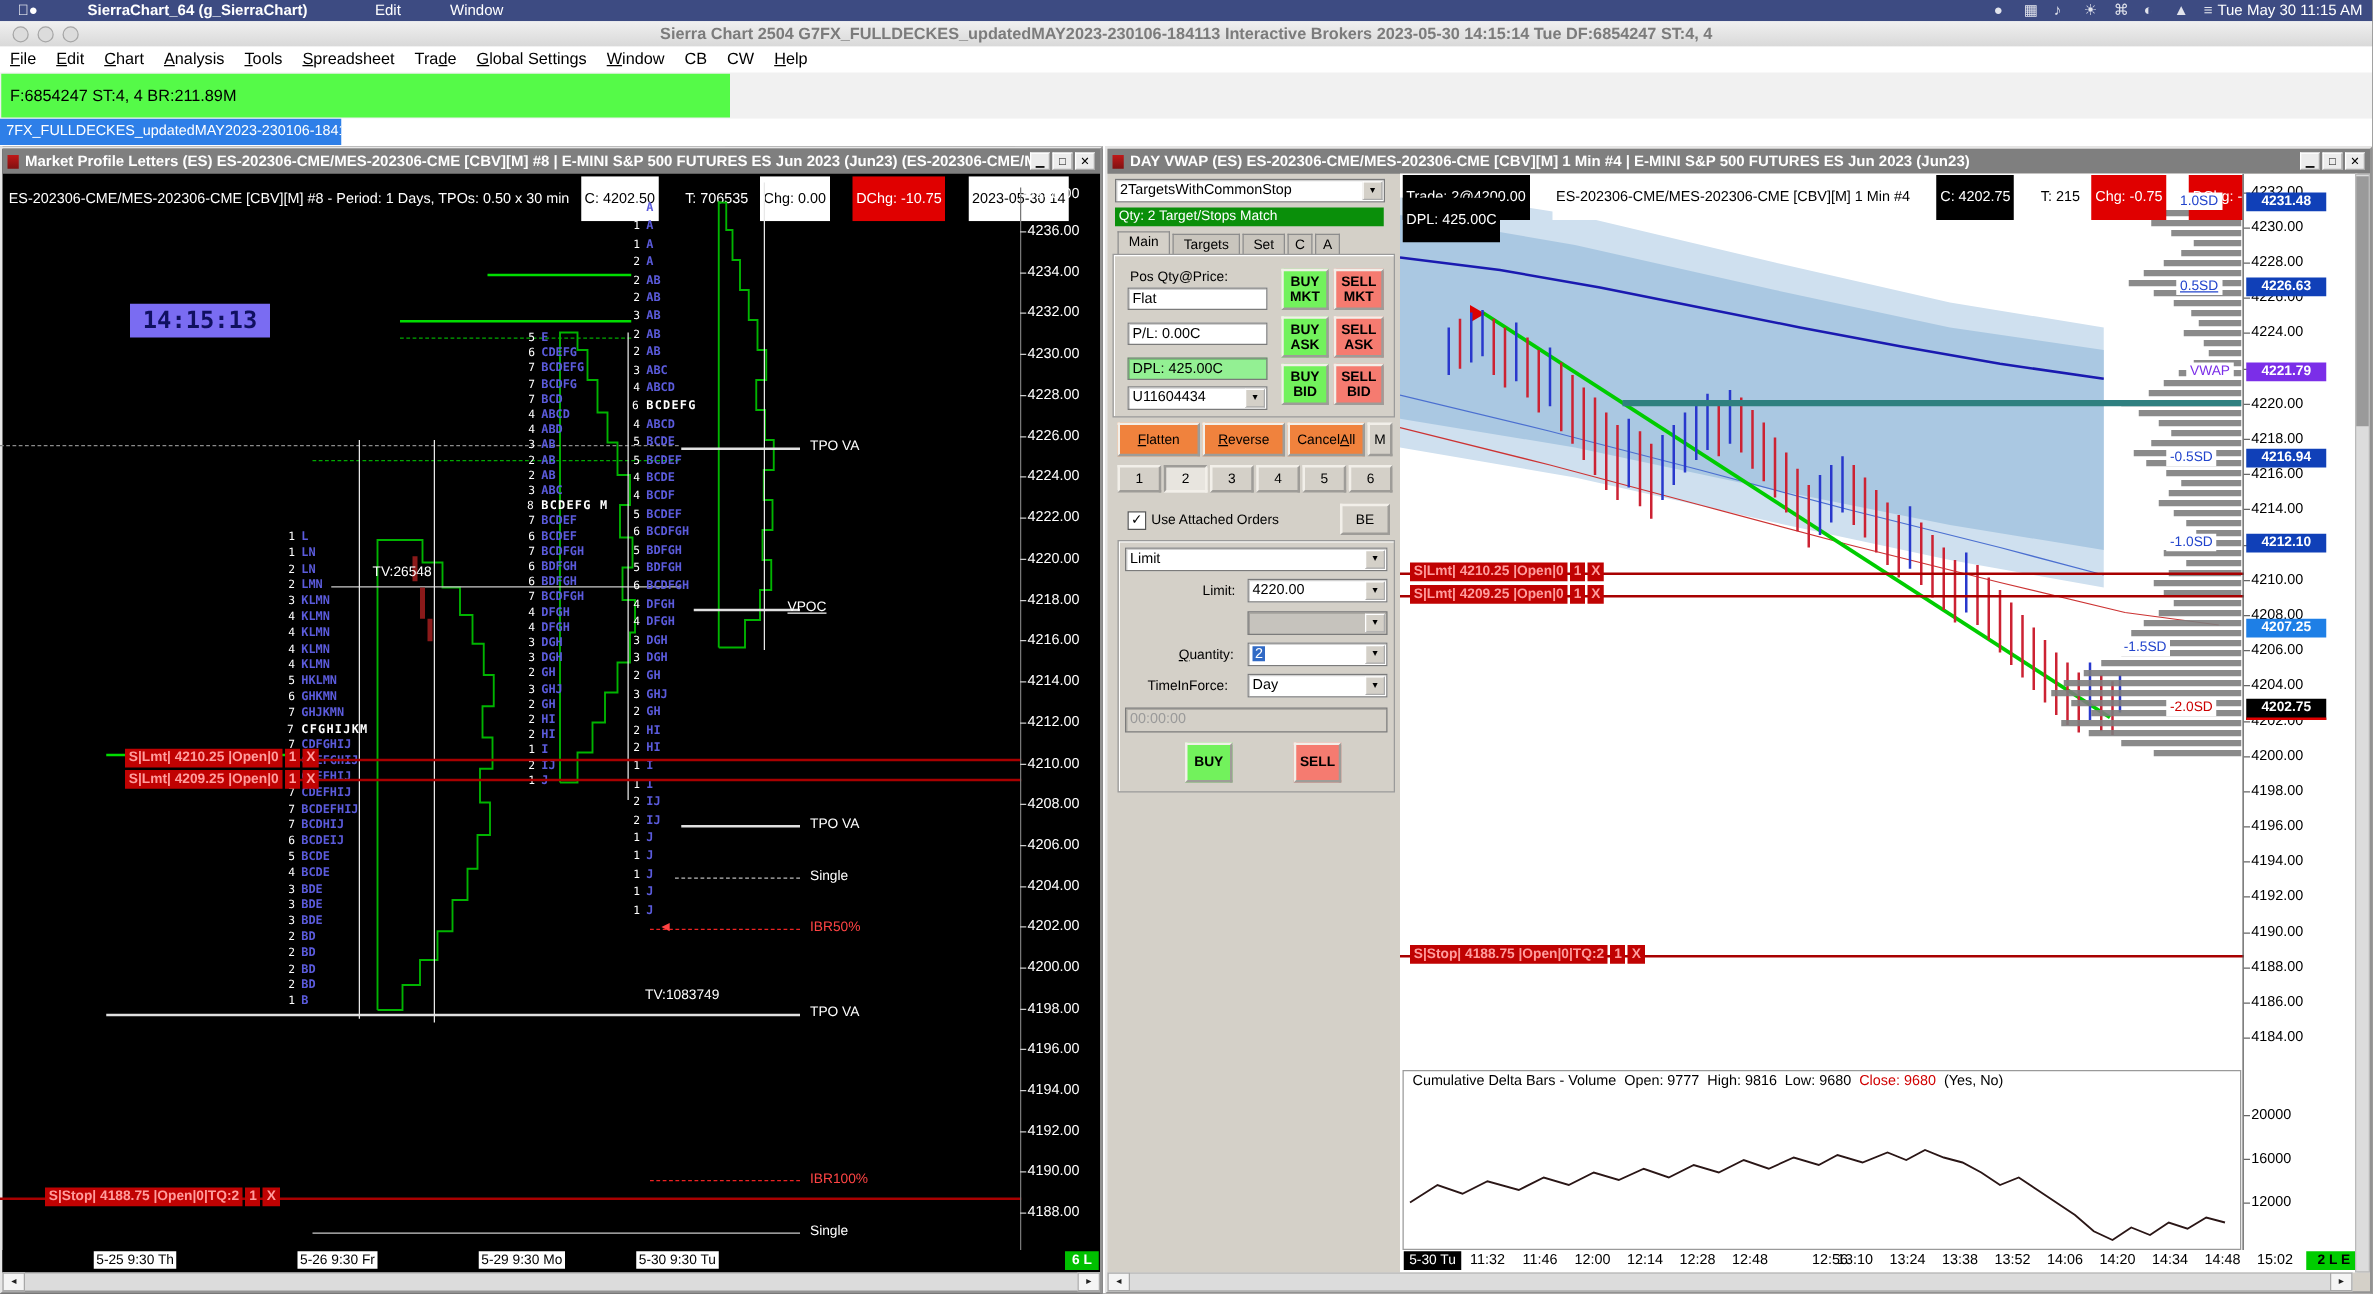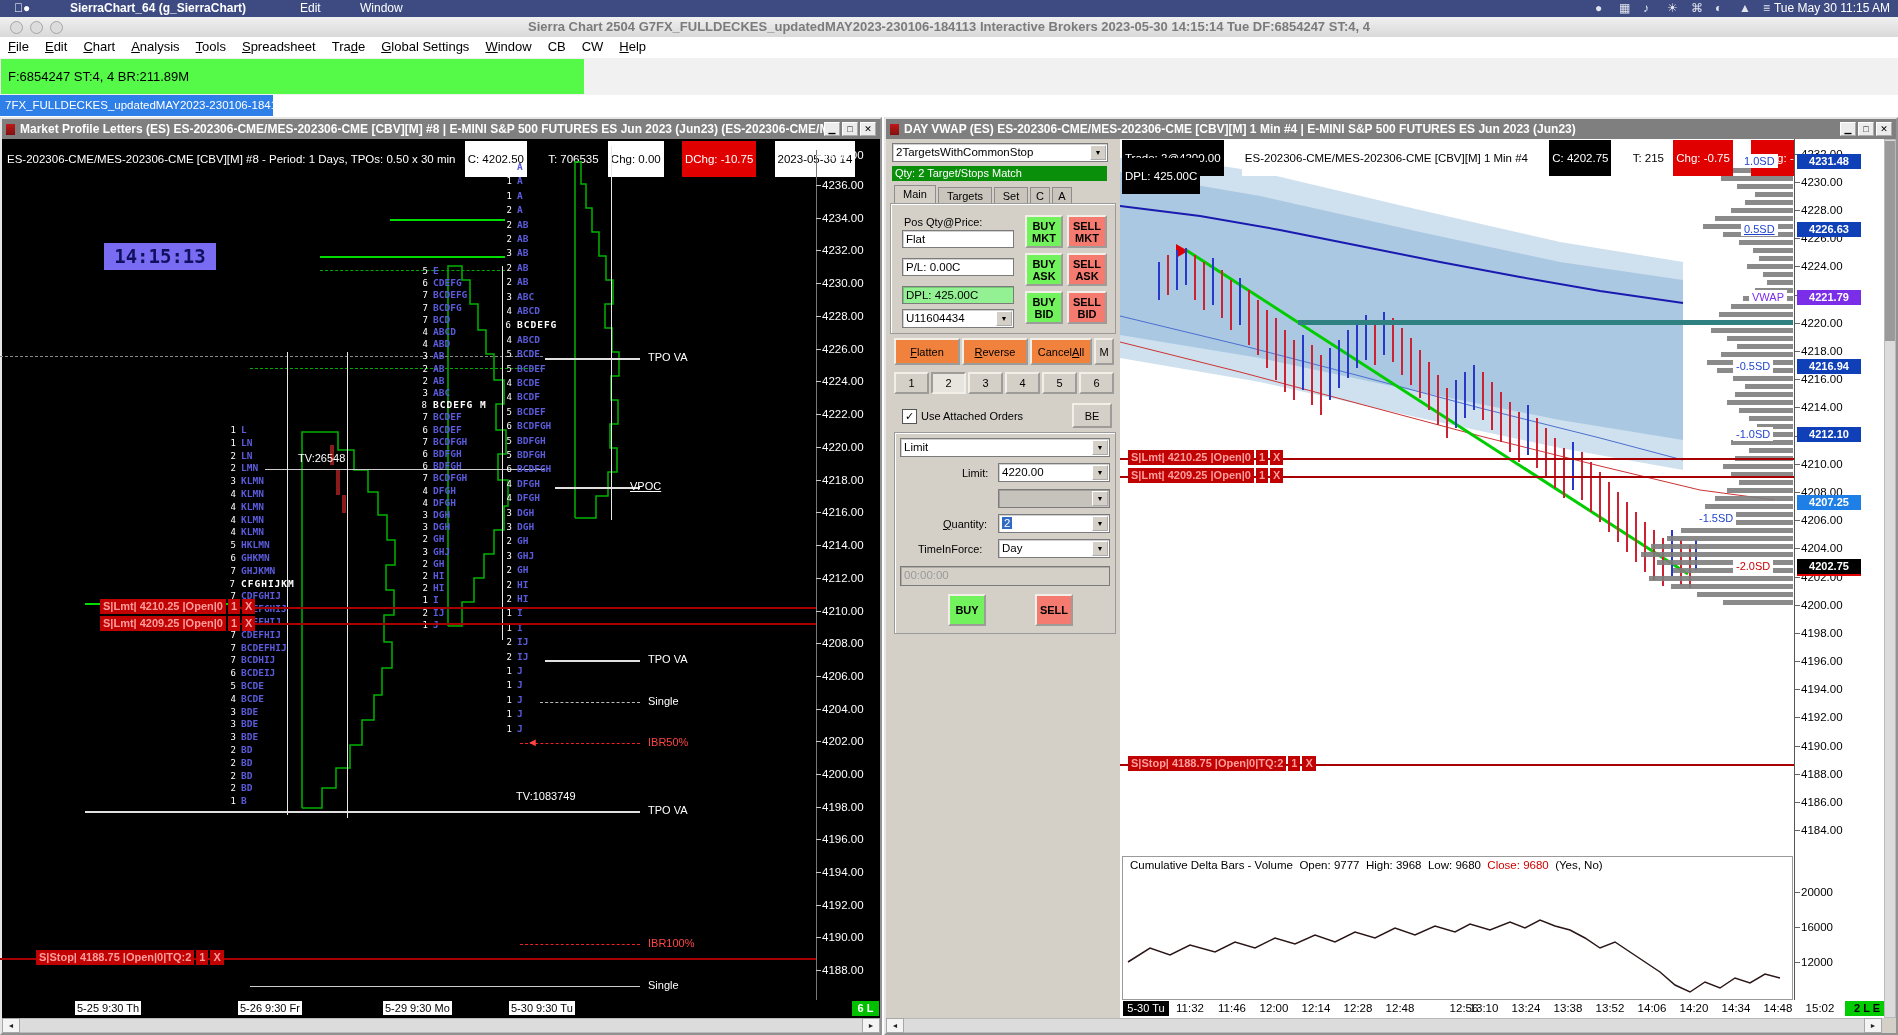--- a/index.html
+++ b/index.html
@@ -590,21 +590,21 @@
       <div class="sdtxt" style="left: 1696px; top: 495px; margin-top: 16px;">-1.5SD</div>
       <div class="chipP" style="top: 495px; background: rgb(30, 127, 230);">4207.25</div>
       <div class="sdtxt" style="left: 1733px; top: 559px; color: rgb(204, 0, 0);">-2.0SD</div>
       <div class="chipP" style="top: 559px; background: rgb(0, 0, 0); border-bottom: 2px solid rgb(224, 0, 0);">4202.75</div>
     </div>
 
   <div class="abs" style="left:1122px;top:856px;width:671px;height:144px;background:#fff;border:1px solid #9a9a9a;box-sizing:border-box"></div>
   <div class="abs" style="left:1130px;top:859px;font-size:11.5px;color:#000;white-space:nowrap">
     <span>Cumulative Delta Bars - Volume</span>&nbsp;
     <span>Open: 9777</span>&nbsp;
-    <span>High: 3968</span>&nbsp;
+    <span>High: 9816</span>&nbsp;
     <span>Low: 9680</span>&nbsp;
     <span style="color:#d00000">Close: 9680</span>&nbsp;
     <span>(Yes, No)</span>
   </div>
   <svg class="abs" id="delta-svg" style="left:1122px;top:856px" width="671" height="144" viewBox="1122 856 671 144">
     <polyline id="delta-line" fill="none" stroke="#2a1616" stroke-width="1.5" points="1128,962 1150,948 1170,955 1190,945 1215,952 1235,942 1255,948 1275,938 1295,944 1315,935 1335,942 1355,932 1375,938 1395,928 1415,935 1435,926 1455,932 1470,924 1490,930 1510,922 1525,928 1540,920 1555,926 1570,930 1585,938 1600,948 1615,942 1630,952 1645,962 1660,972 1675,985 1690,992 1705,982 1720,988 1735,978 1750,983 1765,974 1780,978"></polyline>
   </svg>
   <div id="delta-scale">
       <div class="rtick" style="left: 1801px; top: 886px;">20000</div>
       <div class="dash" style="left: 1795px; top: 892px; width: 5px; height: 1px; background: rgb(102, 102, 102);"></div>

